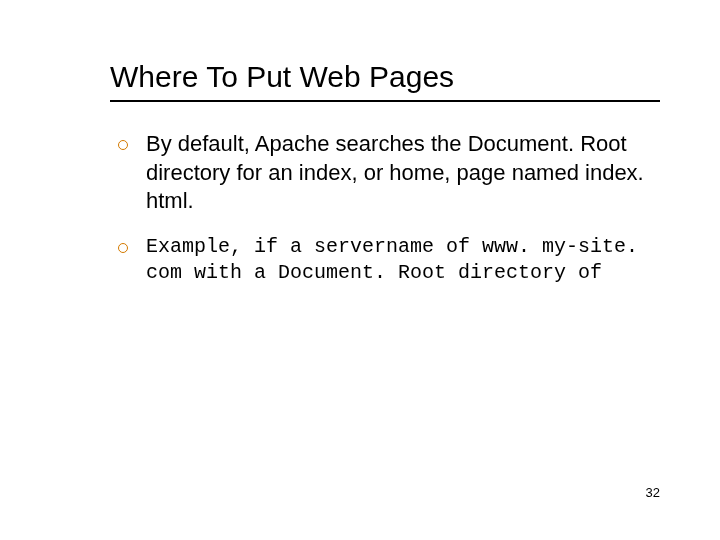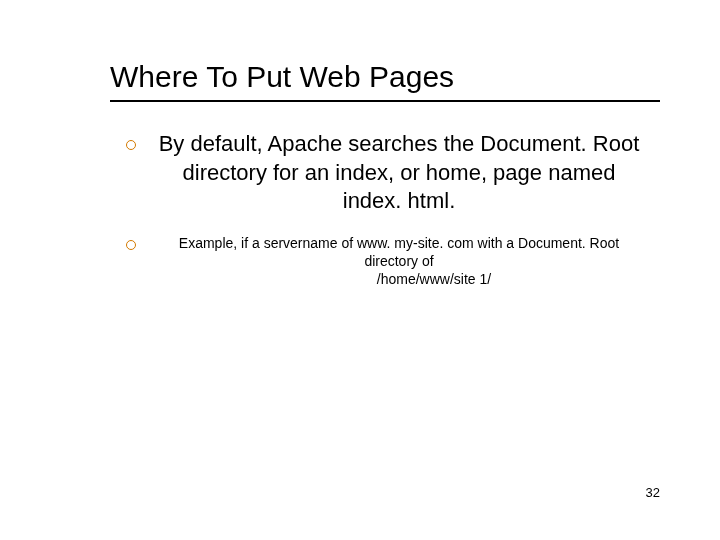--- a/index.html
+++ b/index.html
@@ -26,23 +26,22 @@
     font-family: Arial, Verdana, sans-serif;
   }
   .underline {
     height: 2px;
     background: #000;
     margin: 0 0 28px 0;
     width: 100%;
   }
   .bullets {
     list-style: none;
-    margin: 16px;
+    margin: 8px;
     padding: 0;
-    text-align: center;
   }
   .bullets > li {
     position: relative;
     padding-left: 28px;
     margin-bottom: 18px;
   }
   .bullets > li::before {
     content: "";
     position: absolute;
     left: 0;
@@ -51,22 +50,23 @@
     height: 10px;
     border: 1.5px solid #d47a00;
     border-radius: 50%;
     box-sizing: border-box;
   }
   .b1 {
     font-size: 22px;
     line-height: 1.3;
   }
   .b2 {
-    font-size: 14px;
+    font-size: 20px;
     line-height: 1.3;
+    font-family: Liberation Mono, monospace;
   }
   .indent {
     display: block;
     padding-left: 70px;
   }
   .page-num {
     position: absolute;
     right: 60px;
     bottom: 40px;
     font-size: 13px;
@@ -79,18 +79,17 @@
 <div class="slide">
   <h1 class="title">Where To Put  Web Pages</h1>
   <div class="underline"></div>
 
   <ul class="bullets">
     <li class="b1">
       <span>By default, Apache searches the Document. Root directory for an index, or home, page named index. html.</span>
     </li>
     <li class="b2">
       <span>Example, if a servername of www. my-site. com with a Document. Root directory of</span>
-      <span class="indent">/home/www/site 1/</span>
     </li>
   </ul>
 
   <div class="page-num">32</div>
 </div>
 
 </body></html>

